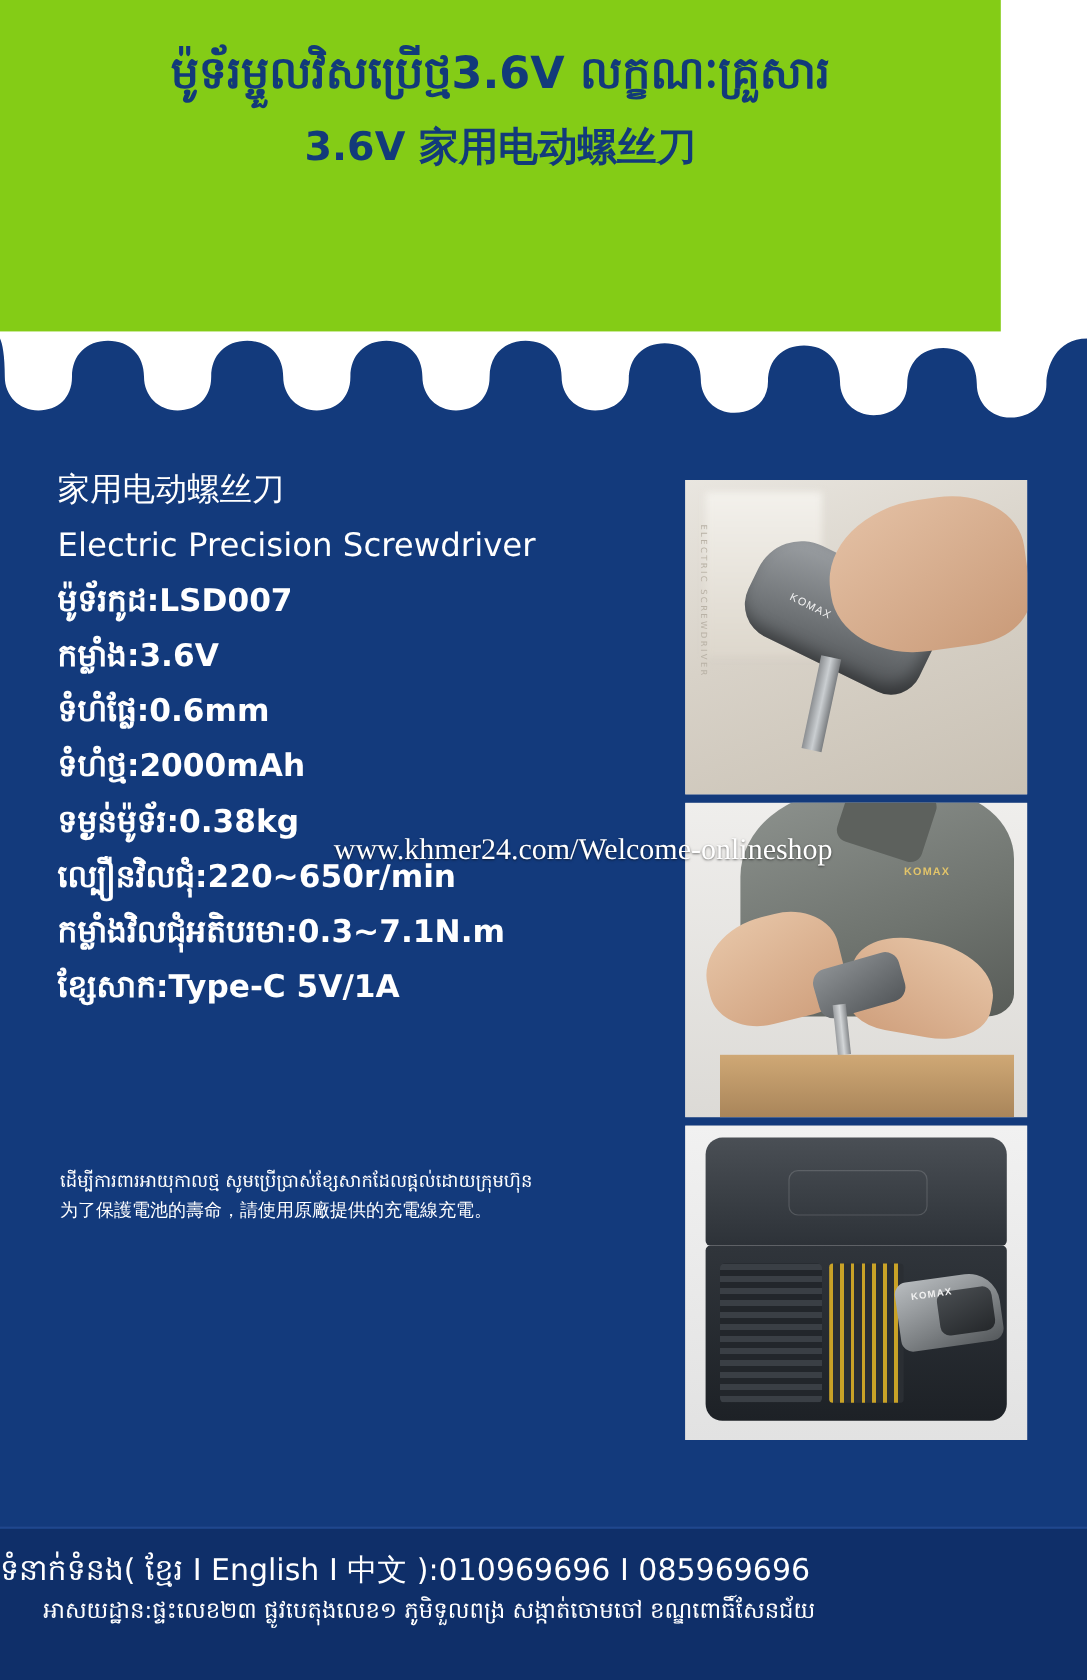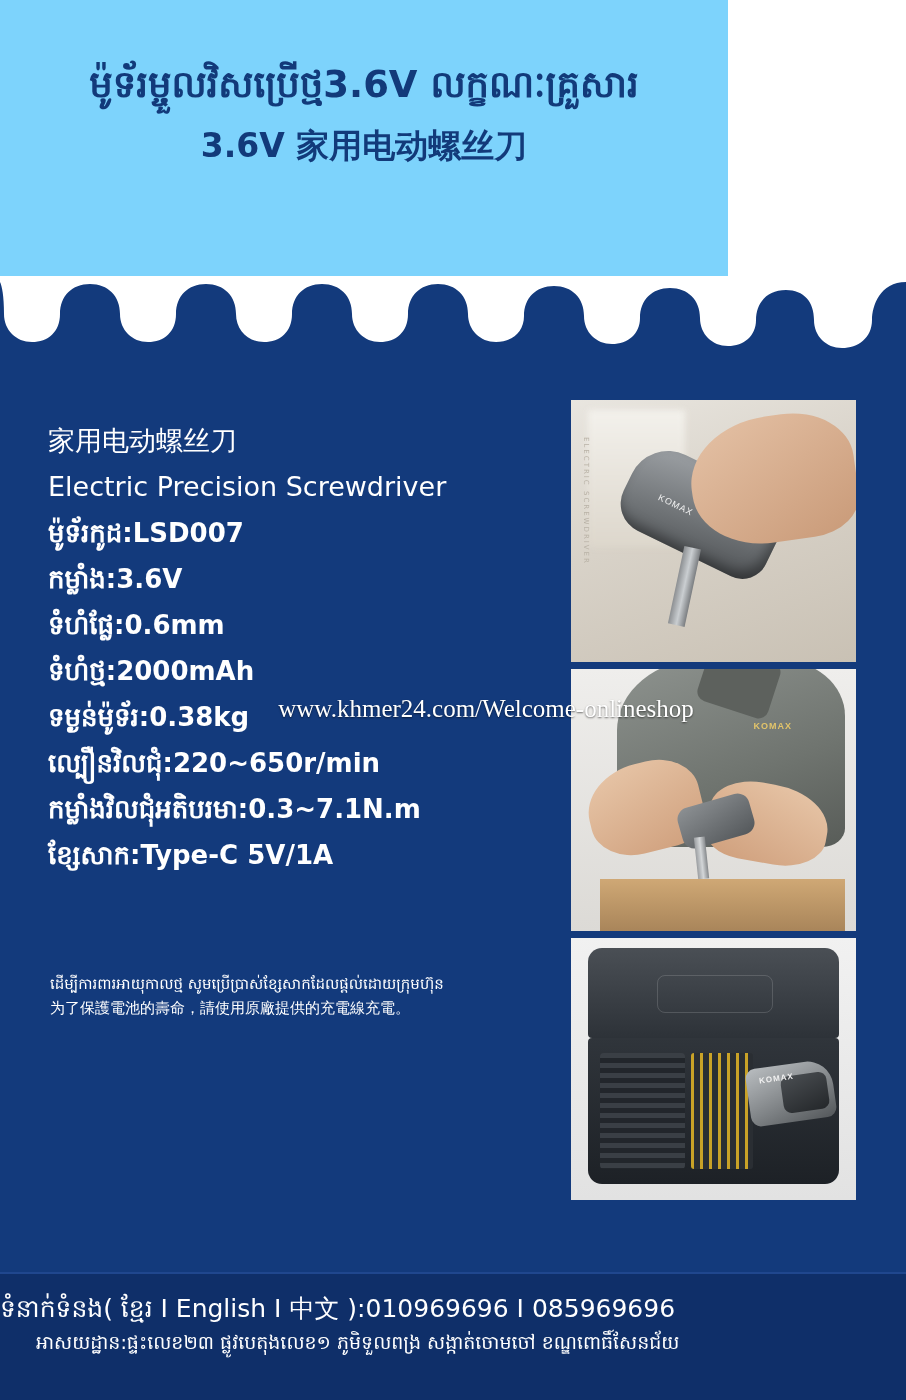--- a/index.html
+++ b/index.html
@@ -20,26 +20,26 @@
     height: 1400px;
     background: #ffffff;
     overflow: hidden;
   }
 
   
   .header {
     position: absolute;
     left: 0;
     top: 0;
-    width: 728px;
+    width: 834px;
     height: 290px;
-    background: #7dd3fc;
+    background: #84cc16;
     text-align: center;
     box-sizing: border-box;
-    padding-top: 62px;
+    padding-top: 38px;
   }
   .title-kh {
     font-size: 37px;
     color: #123a7a;
     font-weight: bold;
     letter-spacing: 0px;
     line-height: 1.25;
     white-space: nowrap;
   }
   .title-zh {
@@ -66,21 +66,21 @@
     top: -2px;
     width: 906px;
     height: 90px;
     pointer-events: none;
   }
 
   
   .spec-list {
     position: absolute;
     left: 48px;
-    top: 418px;
+    top: 386px;
     width: 510px;
     color: #ffffff;
   }
   .spec-line {
     font-size: 27px;
     line-height: 46px;
     color: #ffffff;
     white-space: nowrap;
   }
   .spec-line.kh {

